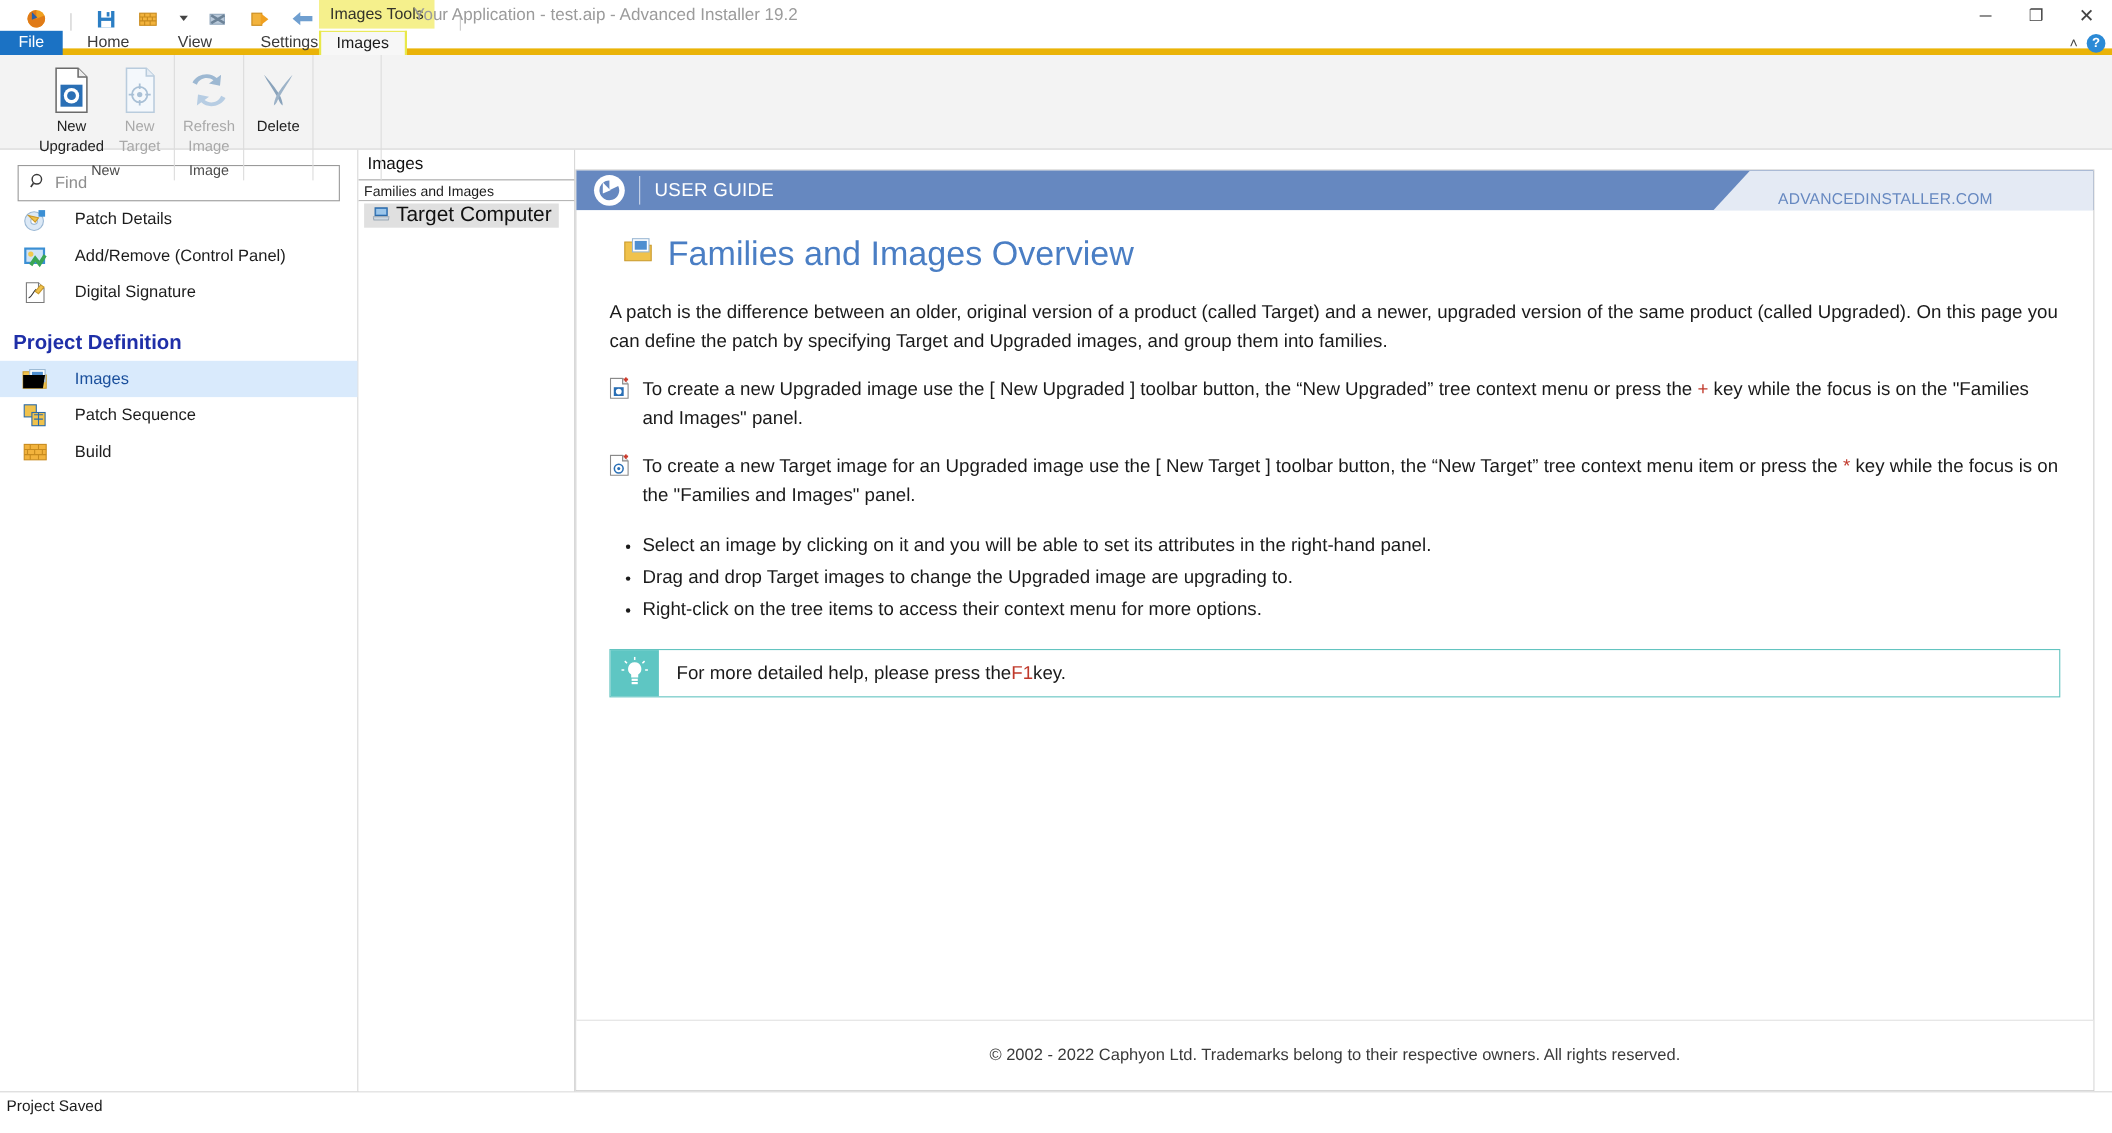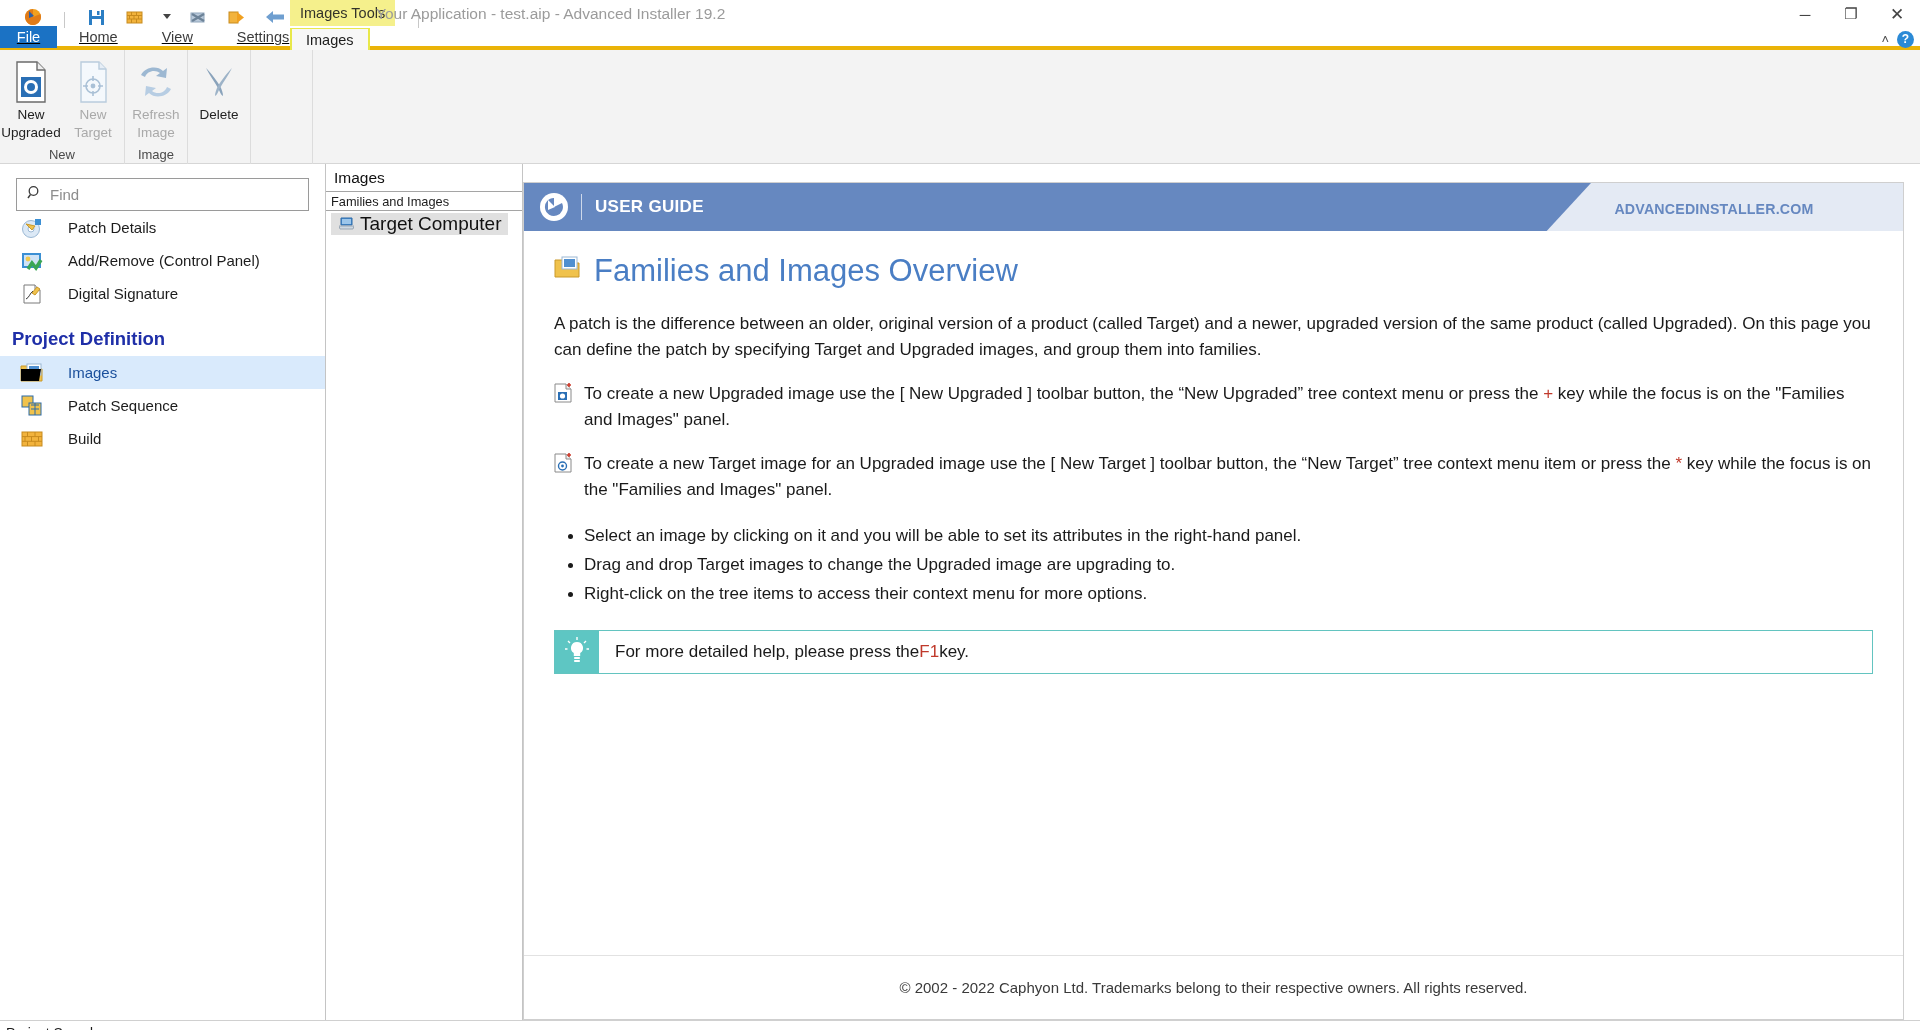--- a/index.html
+++ b/index.html
@@ -65,23 +65,22 @@
     color: #444; font-size: 15px;
   }
   .win-btn.close-btn { font-size: 17px; }
 
   
   .ribbon-tabs {
     position: relative;
     height: 22px;
     background: #ffffff;
     display: flex;
-    align-items: center;
-    border-bottom: 4px solid #eab308;
-    text-decoration: underline;
+    align-items: flex-start;
+    border-bottom: 6px solid #eab308;
   }
   .rtab {
     display: flex; align-items: center; justify-content: center;
     padding: 0 22px;
     font-size: 14.5px;
     color: #3b3b3b;
     height: 22px;
   }
   .rtab.file {
     background: #1b72c4;
@@ -108,25 +107,26 @@
   .chev-up { color:#4a4a4a; font-size: 13px; }
   .help-circ {
     width: 17px; height: 17px; border-radius: 50%;
     background: #2b8ad6; color: #fff;
     display:flex; align-items:center; justify-content:center;
     font-size: 12px; font-weight: bold;
   }
 
   
   .ribbon {
-    height: 114px;
+    height: 86px;
     background: #f3f3f3;
     border-bottom: 1px solid #d6d6d6;
     display: flex;
     position: relative;
+    padding-left: 34px;
   }
   .rgroup {
     display: flex; flex-direction: column;
     height: 114px;
     position: relative;
   }
   .rgroup-items { display: flex; flex: 1; align-items: flex-start; padding-top: 6px; }
   .rgroup-label {
     height: 18px;
     text-align: center;
@@ -235,26 +235,25 @@
     padding: 18px 0 0 0;
   }
   .guide {
     margin: 0 16px 0 0;
     border: 1px solid #cfcfcf;
     flex: 1;
     display: flex; flex-direction: column;
     background: #fff;
   }
   .guide-banner {
-    height: 48px;
+    height: 36px;
     background: #6688c0;
     position: relative;
     display: flex; align-items: center;
     overflow: hidden;
-    font-weight: bold;
   }
   .banner-logo {
     margin-left: 16px;
     width: 28px; height: 28px;
     border-radius: 50%;
     background: #fff;
     display:flex; align-items:center; justify-content:center;
   }
   .banner-div {
     width: 1px; height: 26px; background: #cdd8ea; margin: 0 13px;
@@ -272,21 +271,21 @@
     padding-right: 18px;
   }
   .banner-right span { color: #6688c0; font-size: 14.2px; letter-spacing: .2px; }
 
   .guide-body { padding: 22px 30px 0 30px; flex: 1; }
   .guide-h1 {
     display: flex; align-items: center; gap: 14px;
     color: #4a7ec4;
     font-size: 31px;
     font-weight: normal;
-    margin: 0 0 22px 0;
+    margin: 0 0 22px 13px;
   }
   .guide-p {
     font-size: 17px;
     line-height: 26px;
     color: #1a1a1a;
     margin: 0 0 18px 0;
   }
   .guide-p.with-icon {
     display: flex; gap: 12px; align-items: flex-start;
   }

